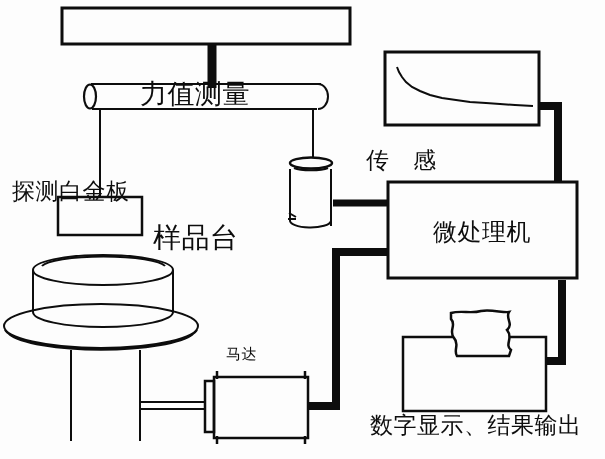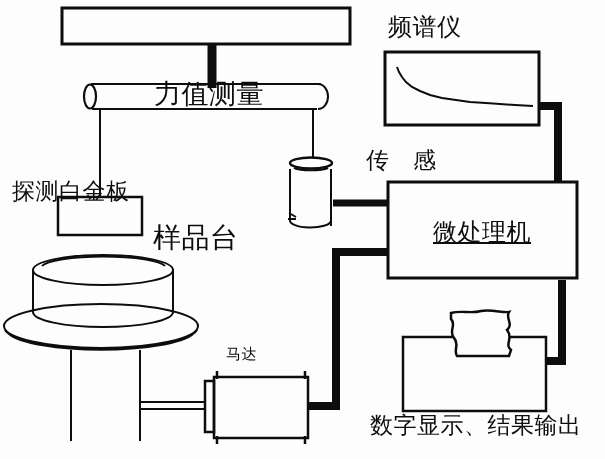--- a/index.html
+++ b/index.html
@@ -23,26 +23,26 @@
     left:0;top:0;
   }
   .lbl{
     position:absolute;
     color:var(--line);
     line-height:1.08;
     white-space:nowrap;
     letter-spacing:0.5px;
     font-family:"DejaVu Sans","Liberation Sans",sans-serif;
   }
-  .lbl-force{left:154px;top:79px;font-size:27px;}
+  .lbl-force{left:140px;top:79px;font-size:27px;}
   .lbl-plate{left:12px;top:179px;font-size:23px;}
   .lbl-sample{left:153px;top:223px;font-size:28px;}
   .lbl-sensor{left:336px;top:148px;font-size:23px;margin-left:30px;}
   .lbl-spectrum{left:388px;top:15px;font-size:24px;}
-  .lbl-micro{left:388px;top:220px;width:188px;font-size:24px;text-align:center;text-decoration:underline;}
+  .lbl-micro{left:388px;top:220px;width:188px;font-size:24px;text-align:center;}
   .lbl-motor{left:226px;top:346px;font-size:15px;}
   .lbl-output{left:370px;top:413px;font-size:23px;}
 </style>
 </head>
 <body>
 
 <div class="stage">
 
   <svg width="605" height="459" viewBox="0 0 605 459" fill="none" stroke="#0d0d0d" stroke-width="2">
 
@@ -124,17 +124,16 @@
                L457,356
                C453,350 460,344 454,338
                C448,331 457,325 451,319 Z"></path>
     </g>
   </svg>
 
   <div class="lbl lbl-force">力值测量</div>
   <div class="lbl lbl-plate">探测白金板</div>
   <div class="lbl lbl-sample">样品台</div>
   <div class="lbl lbl-sensor">传　感</div>
-  <div class="lbl lbl-spectrum">频谱仪</div>
   <div class="lbl lbl-micro">微处理机</div>
   <div class="lbl lbl-motor">马达</div>
   <div class="lbl lbl-output">数字显示、结果输出</div>
 </div>
 
 </body></html>

